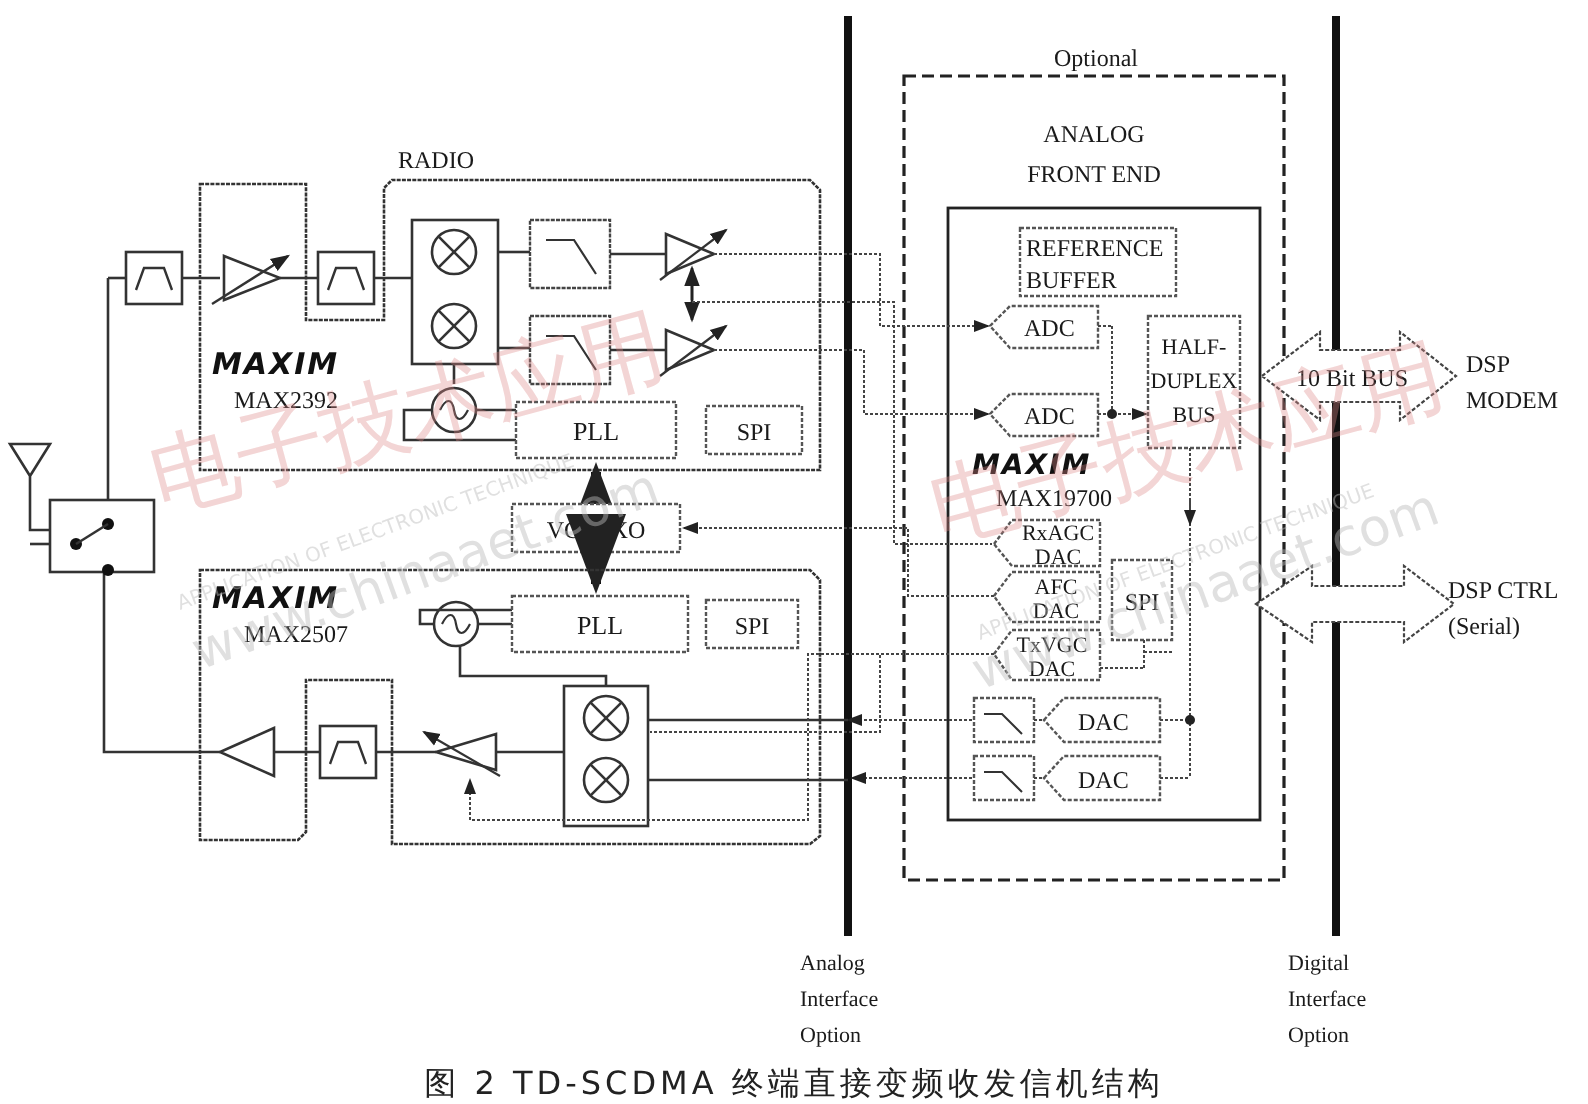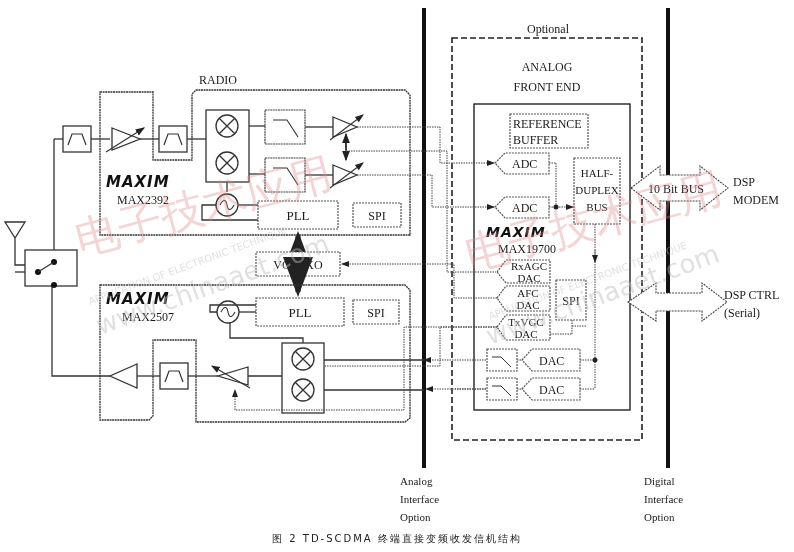--- a/index.html
+++ b/index.html
@@ -6,21 +6,21 @@
   body{width:794px;height:552px;overflow:hidden;position:relative;font-family:"Liberation Serif","DejaVu Serif",serif;color:#1a1a1a;}
   svg{position:absolute;left:0;top:0;}
   .t{font-family:"Liberation Serif","DejaVu Serif",serif;fill:#1a1a1a;}
   .ln{stroke:#333;fill:none;stroke-width:1.3;}
   .dl{stroke:#444;fill:none;stroke-width:1;stroke-dasharray:1.5 1;}
   .dbx{stroke:#555;fill:#fff;stroke-width:1.2;stroke-dasharray:2 1;}
   .thick{stroke:#111;stroke-width:4;}
   .logo{font-family:"DejaVu Sans",sans-serif;font-style:italic;font-weight:bold;fill:#111;letter-spacing:1px;}
   .wm{font-family:"DejaVu Sans",sans-serif;fill:#d88;opacity:.35;}
   .wmg{font-family:"DejaVu Sans",sans-serif;fill:#bbb;opacity:.45;}
-  .caption{position:absolute;left:0;width:794px;top:532px;text-align:center;font-family:"DejaVu Sans",sans-serif;font-size:10px;letter-spacing:2px;color:#222;}
+  .caption{position:absolute;left:0;width:794px;top:532px;text-align:center;font-family:"DejaVu Sans",sans-serif;font-size:16px;letter-spacing:2px;color:#222;}
 </style>
 </head>
 <body>
 
 <svg width="794" height="552" viewBox="0 0 794 552">
   <defs>
     <marker id="ah" markerWidth="8" markerHeight="8" refX="7" refY="4" orient="auto">
       <path d="M0,1 L8,4 L0,7 Z" fill="#222"></path>
     </marker>
     <g id="mixer">

